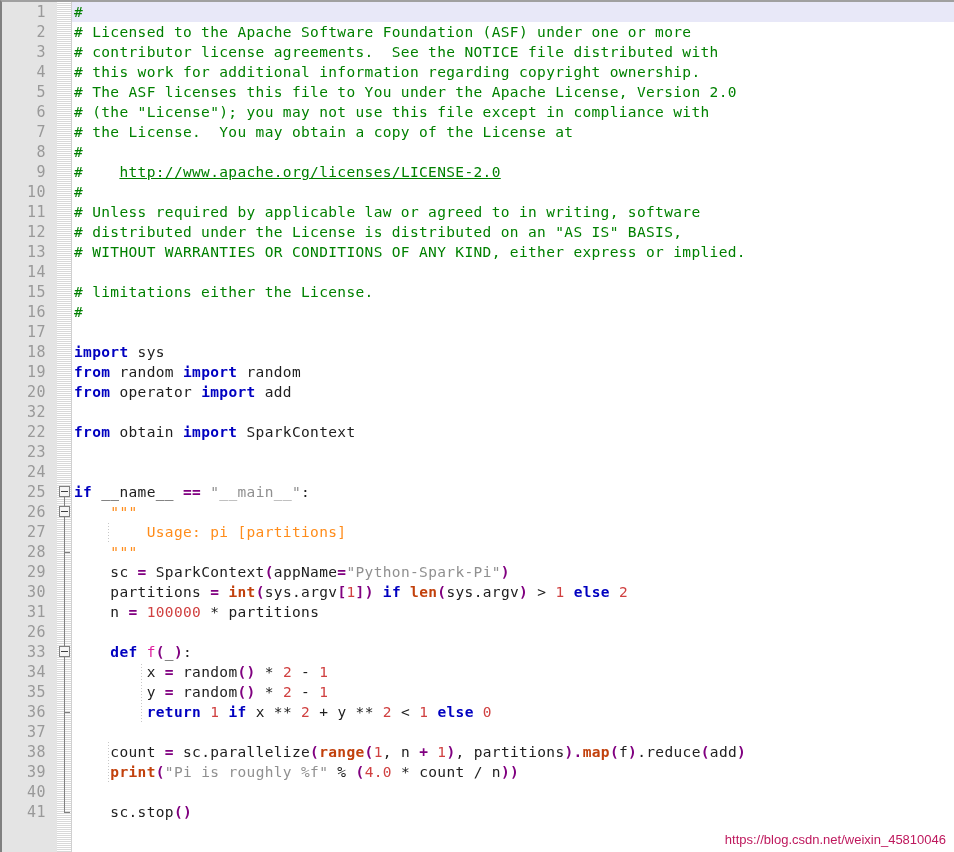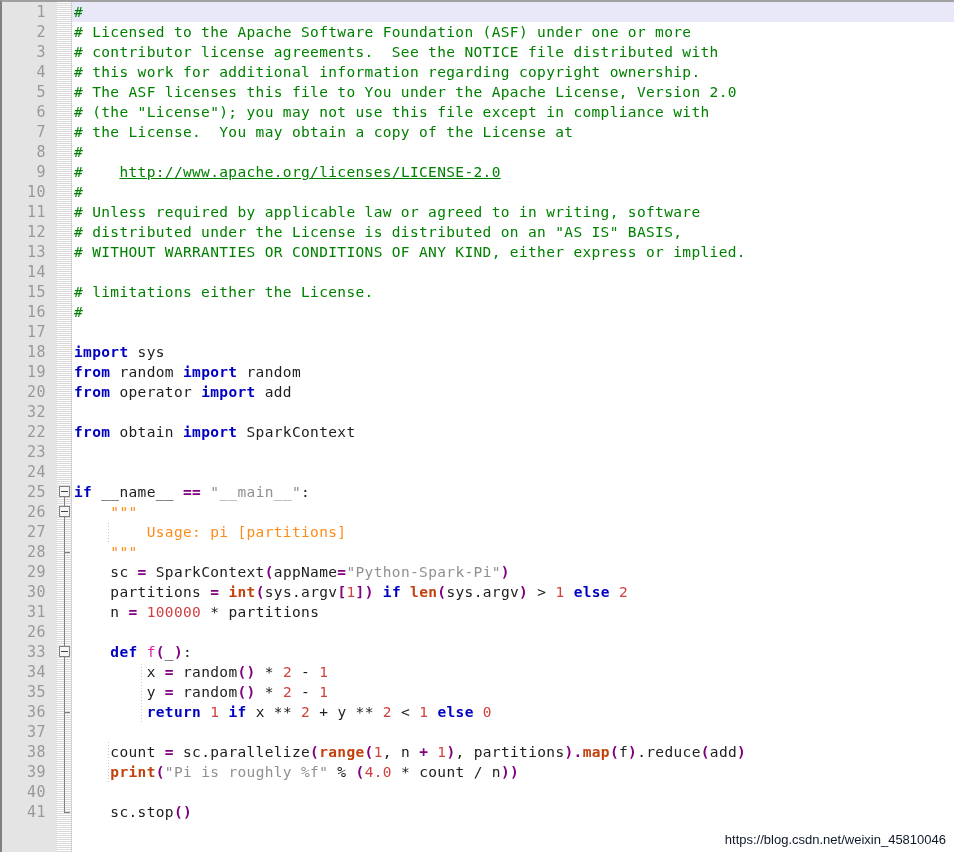--- a/index.html
+++ b/index.html
@@ -160,21 +160,21 @@
   .fn  { color: #e020a0; }                                   
   .id  { color: #202020; }                                   
 
   
   .watermark {
     position: absolute;
     right: 8px;
     bottom: 5px;
     font-family: "Liberation Sans", sans-serif;
     font-size: 13px;
-    color: #0f172a;
+    color: #be185d;
     z-index: 9;
     white-space: nowrap;
   }
 </style>
 </head>
 <body>
 
 <div id="editor">
 
   <div class="gutter-bg"></div>

